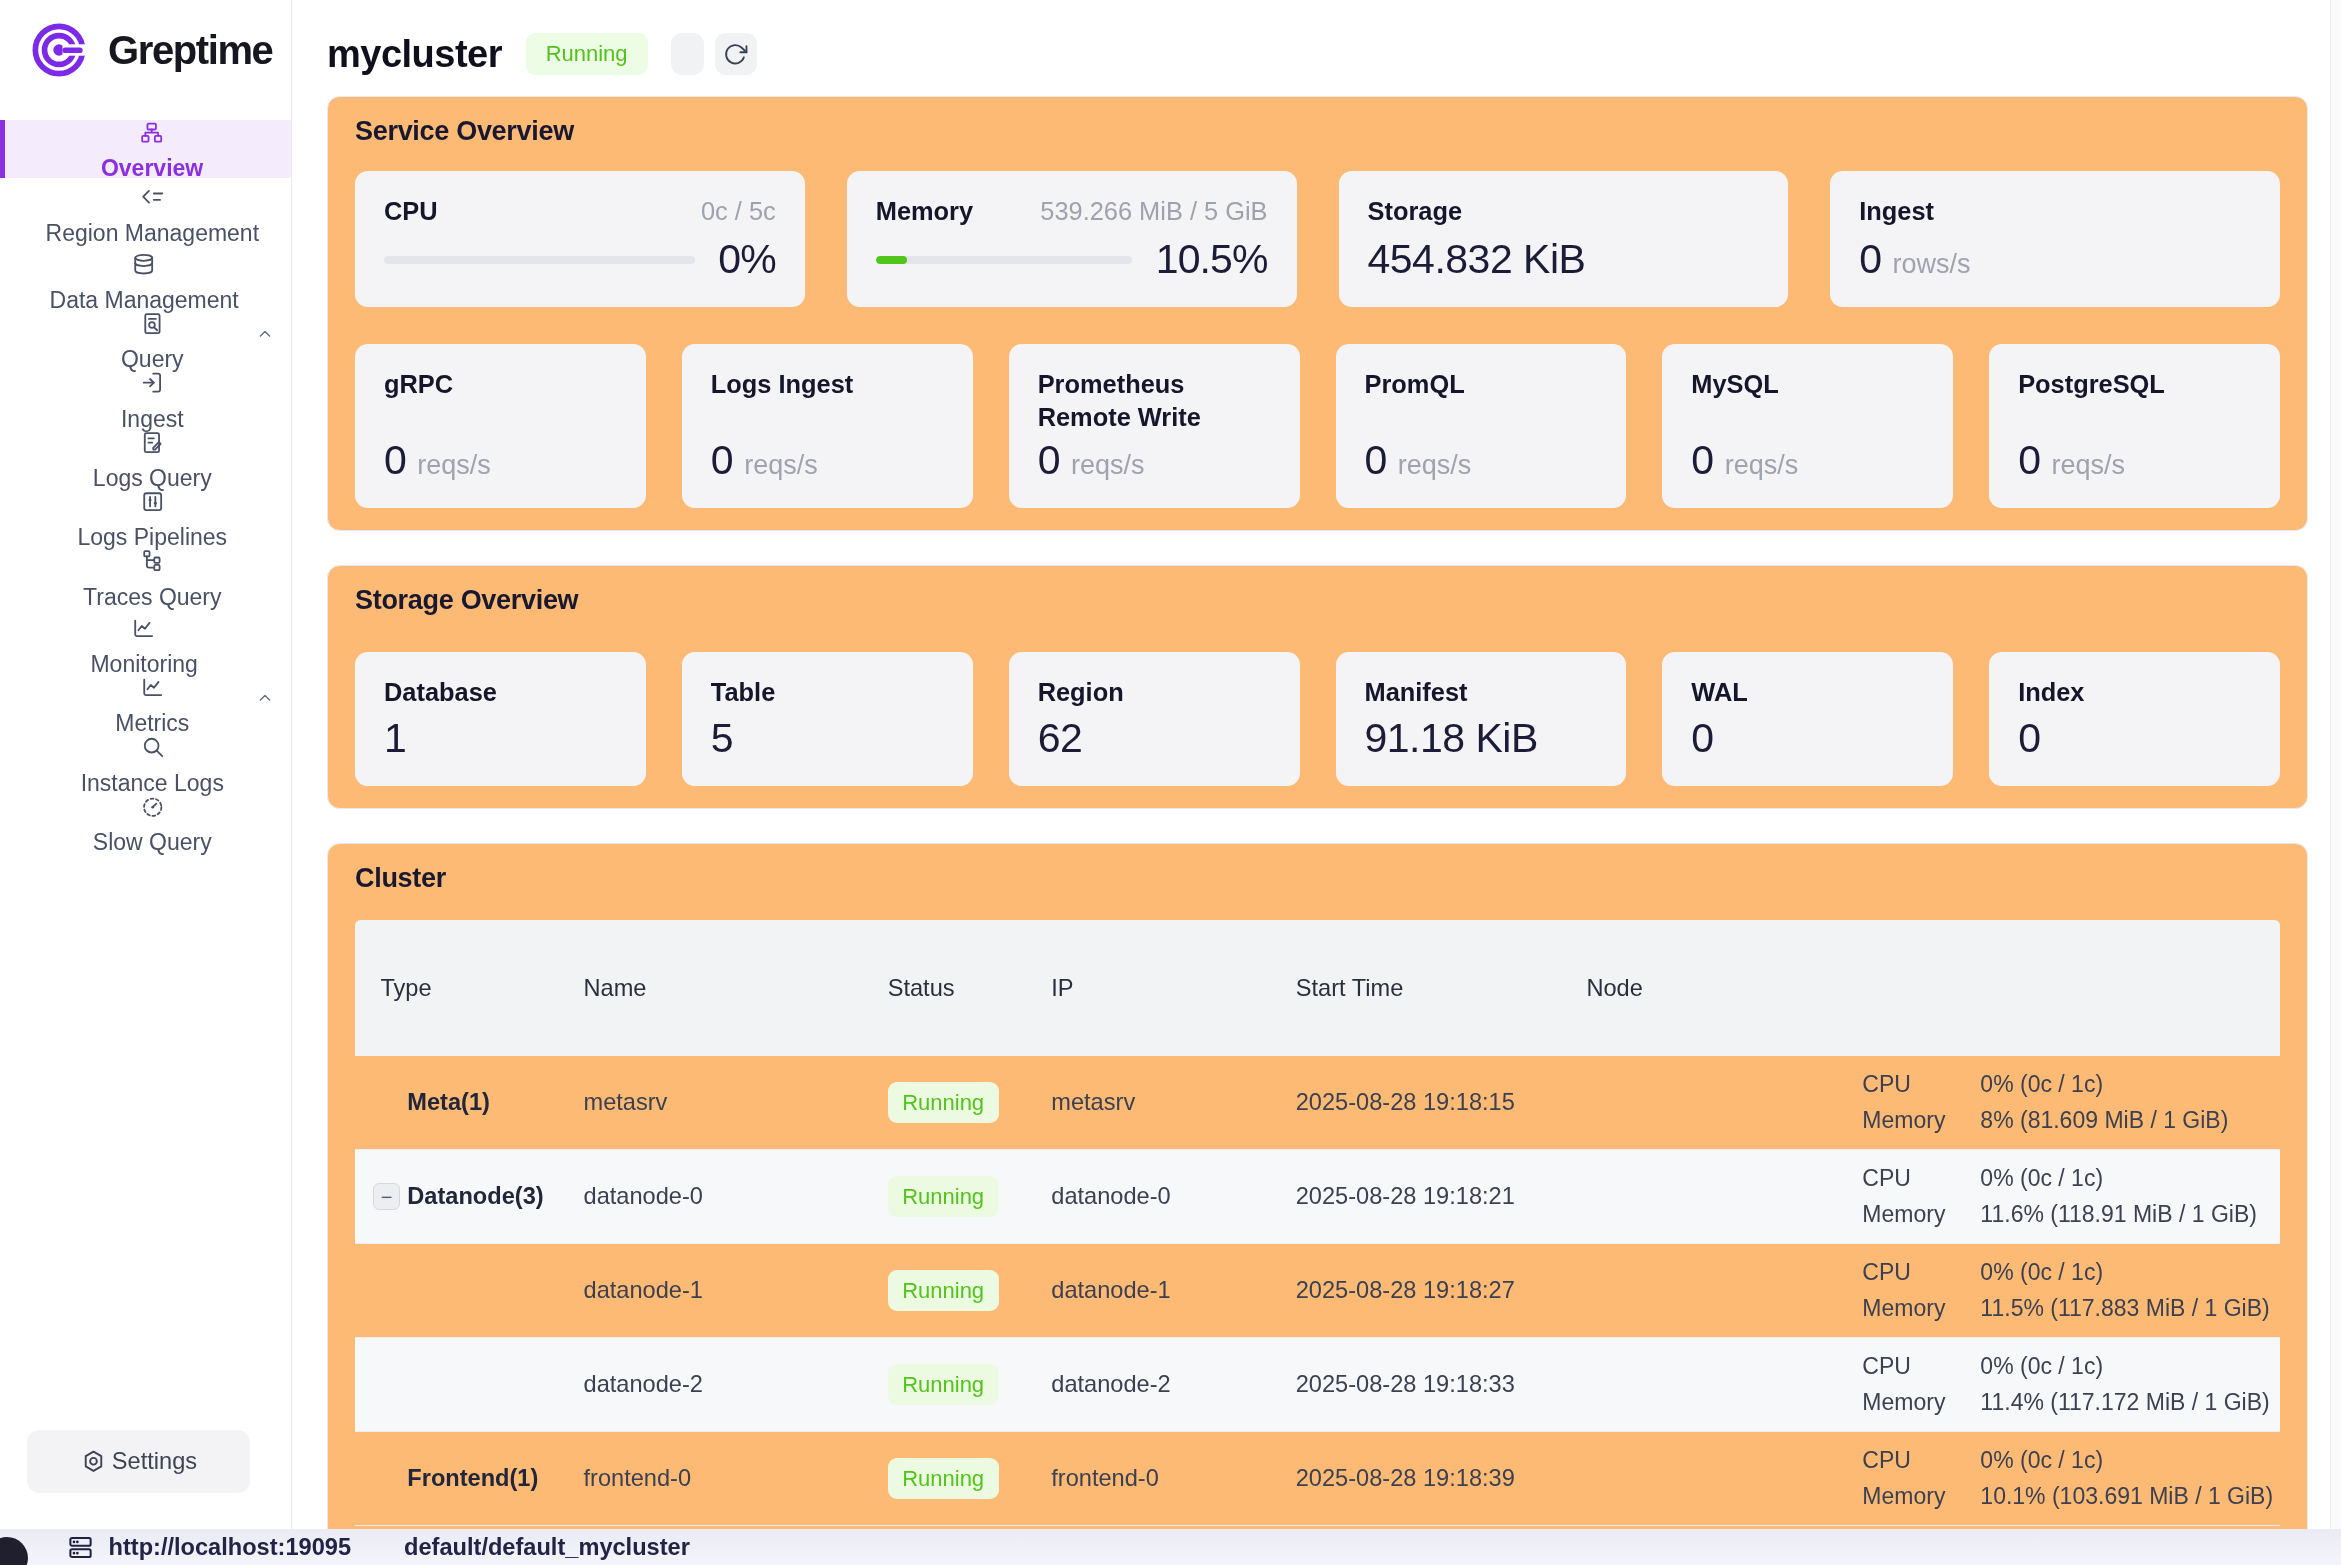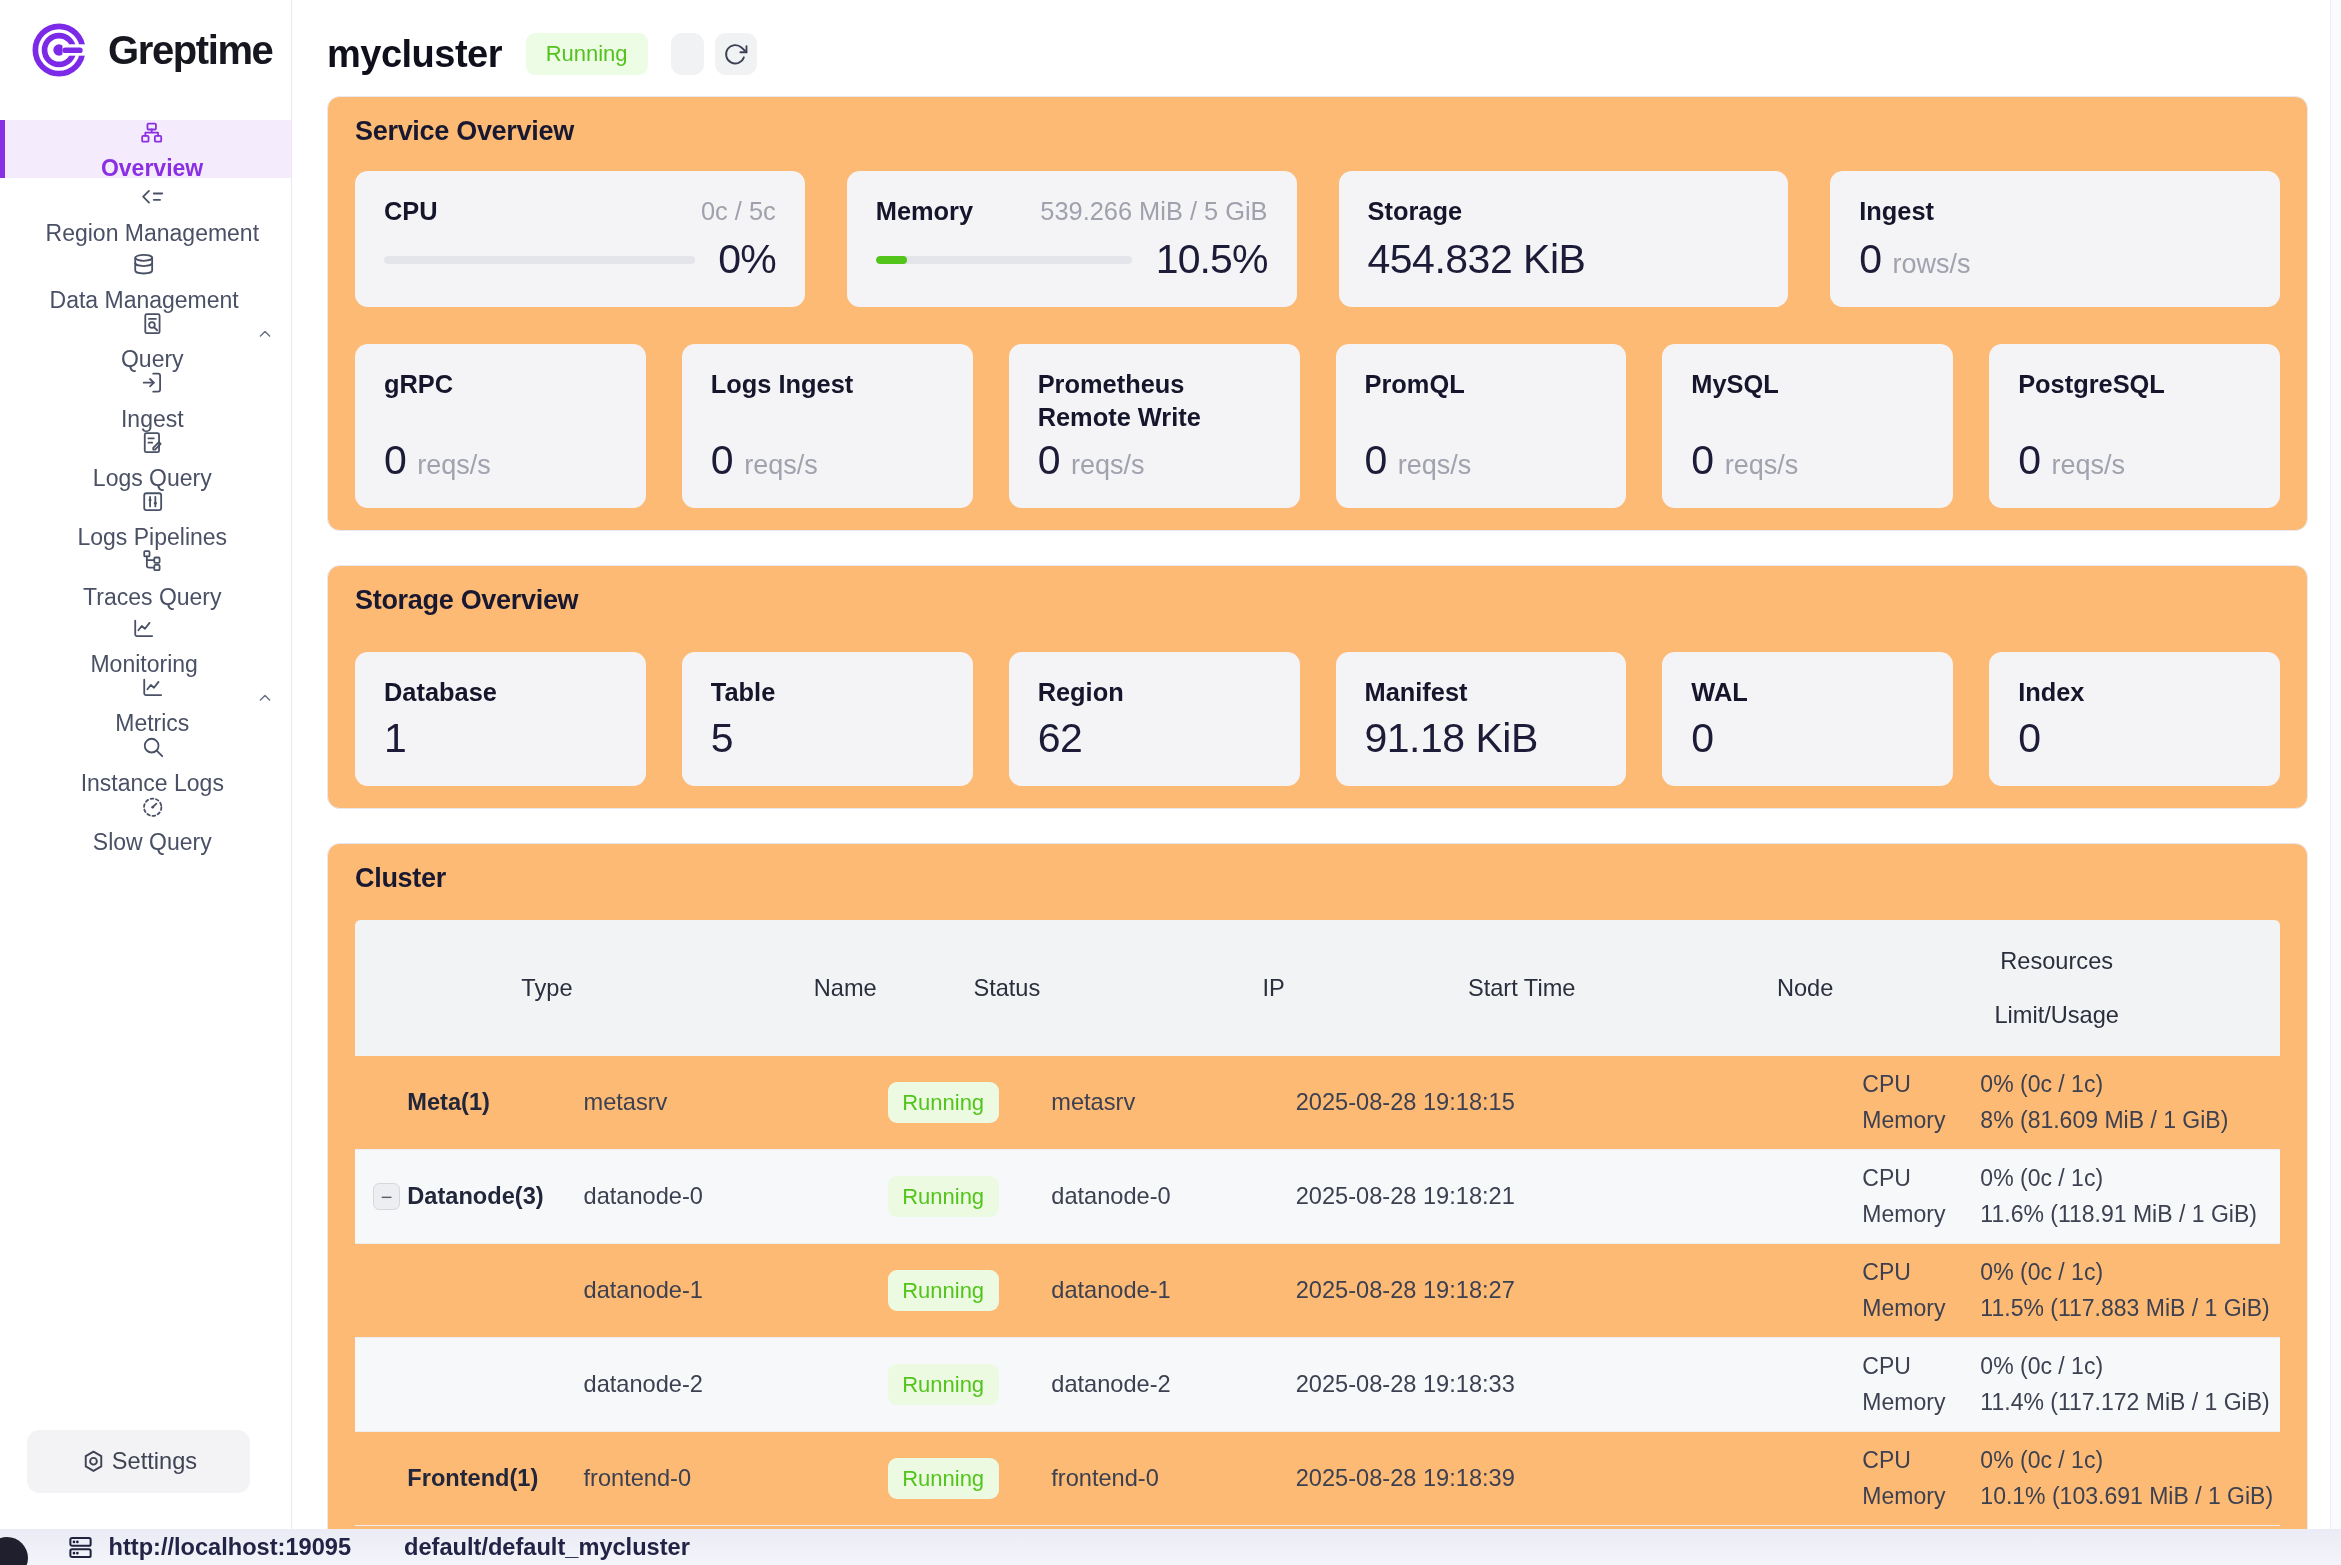--- a/index.html
+++ b/index.html
@@ -82,21 +82,21 @@
   .unit { font-size:27px; color:#a0a2ae; }
 
   
   .table { margin-top:27px; font-size:23.6px; }
   .thead, .trow {
     display:grid;
     grid-template-columns:11.3% 15.8% 8.5% 12.7% 15.1% 13.4% auto;
     align-items:center;
   }
   .thead { background:#f2f3f5; border-radius:5.4px 5.4px 0 0; height:136px; color:#2b2e3d; }
-  .th { padding-left:11px;text-align:right; }
+  .th { padding-left:11px; }
   .th.first { padding-left:25.4px; }
   .th.res-h { text-align:center; display:flex; flex-direction:column; gap:27px; padding-left:0; }
   .trow { min-height:94px; border-bottom:0.9px solid #ececf1; color:#3c4050; }
   .trow.alt { background:#f7f8fa; }
   .td { padding-left:11px; }
   .td.type { padding-left:18px; font-weight:700; color:#22263a; display:flex; align-items:center; gap:7.3px; }
   .collapse-btn {
     width:27px; height:27px; flex:none; border:0.9px solid #d5d7dd; background:#eceef2;
     border-radius:6.3px; color:#5a5e6e; font-size:20px; line-height:1; cursor:pointer;
     display:flex; align-items:center; justify-content:center; font-family:inherit; padding:0;
@@ -446,24 +446,20 @@
     <h2 class="section-title">Cluster</h2>
 
     <div class="table">
       <div class="thead">
         <div class="th first">Type</div>
         <div class="th">Name</div>
         <div class="th">Status</div>
         <div class="th">IP</div>
         <div class="th">Start Time</div>
         <div class="th">Node</div>
-        <div class="th res-h">
-          <span>Resources</span>
-          <span>Limit/Usage</span>
-        </div>
       </div>
 
       <div class="trow">
         <div class="td type">
             <span class="tspacer"></span>
             <span>Meta(1)</span>
           </div>
         <div class="td">metasrv</div>
         <div class="td"><span class="tag">Running</span></div>
         <div class="td">metasrv</div>

